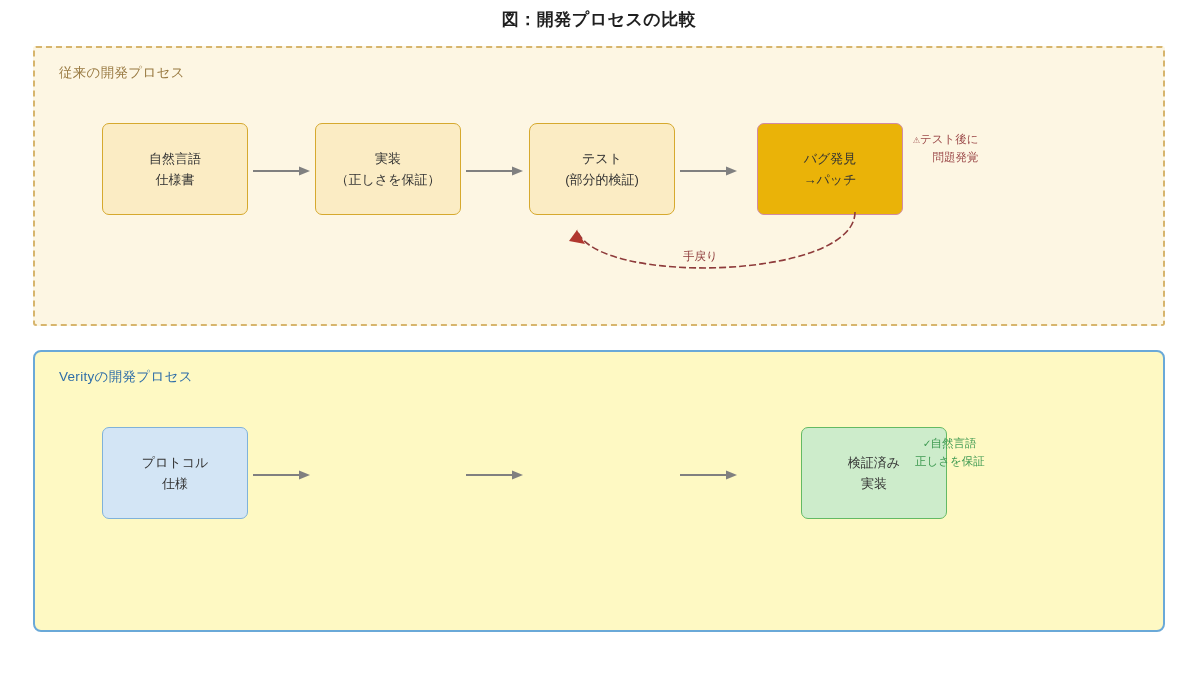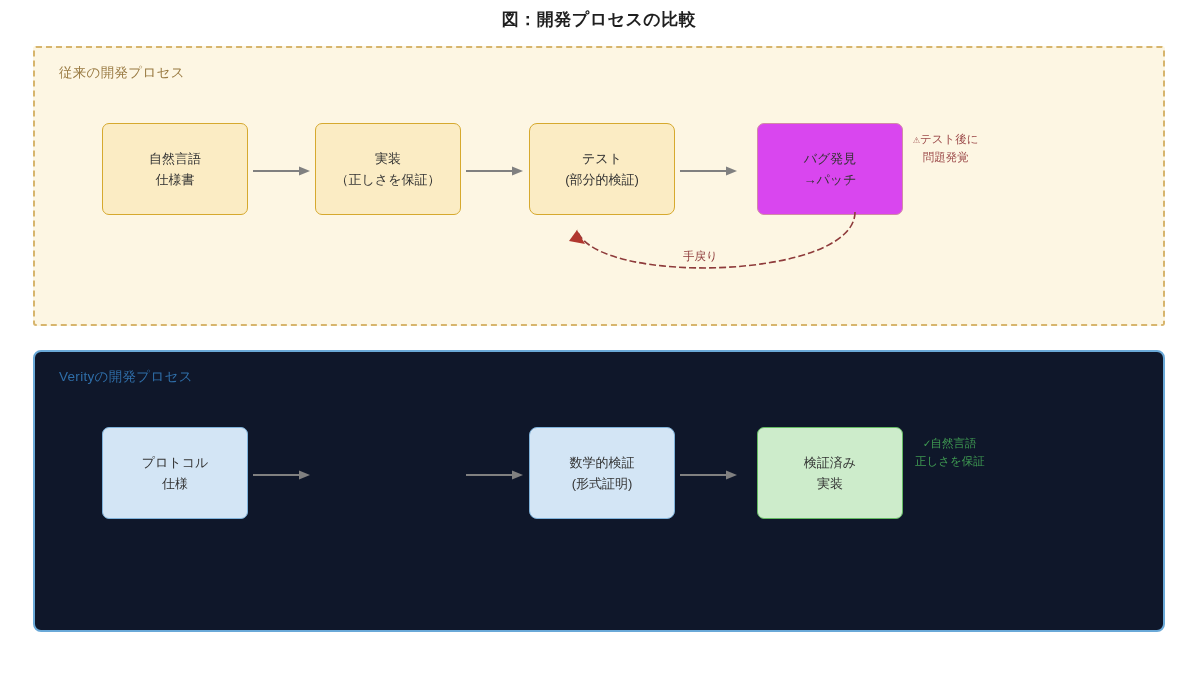--- a/index.html
+++ b/index.html
@@ -40,21 +40,21 @@
     height: 280px;
     background: #fdf6e3;
     border: 2px dashed #d7b56d;
     border-radius: 3px;
   }
   #panel-verity {
     left: 33px;
     top: 350px;
     width: 1132px;
     height: 282px;
-    background: #0f172a;
+    background: #fef9c3;
     border: 2px solid #6aa9d8;
     border-radius: 8px;
   }
 
   .panel-label {
     position: absolute;
     top: 16px;
     left: 24px;
     font-size: 13.5px;
     letter-spacing: 0.3px;
@@ -85,23 +85,23 @@
     font-size: 13px;
     line-height: 1.65;
     color: #333333;
     text-align: center;
     border-width: 1.5px;
     border-style: solid;
   }
   .node .line2 { display: block; }
 
   .node-amber  { background: #fbecc4; border-color: #d6a92e; }
-  .node-pink   { background: #d946ef; border-color: #d28ba5; }
+  .node-pink   { background: #eab308; border-color: #d28ba5; }
   .node-blue   { background: #d3e5f5; border-color: #7fb2da; }
-  .node-green  { background: #cdeccb; border-color: #63ba63; }
+  .node-green  { background: #cdeccb; border-color: #63ba63; margin-left: 44px; }
 
   .n0 { left: 67px; }
   .n1 { left: 280px; }
   .n2 { left: 494px; border-radius: 8px; }
   .n3 { left: 722px; }
 
   
   .arrow {
     position: absolute;
     top: 43px;
@@ -124,21 +124,21 @@
   }
   #annotation-warning {
     left: 878px;
     color: #9c4a4a;
   }
   #annotation-ok {
     left: 880px;
     color: #3f9a52;
   }
   .annotation .first-line { display: block; font-family: Liberation Mono, monospace; }
-  .annotation .second-line { display: block; }
+  .annotation .second-line { display: block; text-align: right; }
 
   
   #feedback-loop {
     position: absolute;
     left: 520px;
     top: 160px;
     width: 320px;
     height: 95px;
   }
   
@@ -230,24 +230,20 @@
       <line x1="0" y1="5" x2="46" y2="5" stroke="#808080" stroke-width="1.8"></line>
       <polygon points="46,0.6 57,5 46,9.4" fill="#808080"></polygon>
     </svg>
 
 
     <svg class="arrow a1" viewBox="0 0 58 10">
       <line x1="0" y1="5" x2="46" y2="5" stroke="#808080" stroke-width="1.8"></line>
       <polygon points="46,0.6 57,5 46,9.4" fill="#808080"></polygon>
     </svg>
 
-    <div class="node node-blue n2">
-      <span class="line1">数学的検証</span>
-      <span class="line2">(形式証明)</span>
-    </div>
 
     <svg class="arrow a2" viewBox="0 0 58 10">
       <line x1="0" y1="5" x2="46" y2="5" stroke="#808080" stroke-width="1.8"></line>
       <polygon points="46,0.6 57,5 46,9.4" fill="#808080"></polygon>
     </svg>
 
     <div class="node node-green n3">
       <span class="line1">検証済み</span>
       <span class="line2">実装</span>
     </div>

